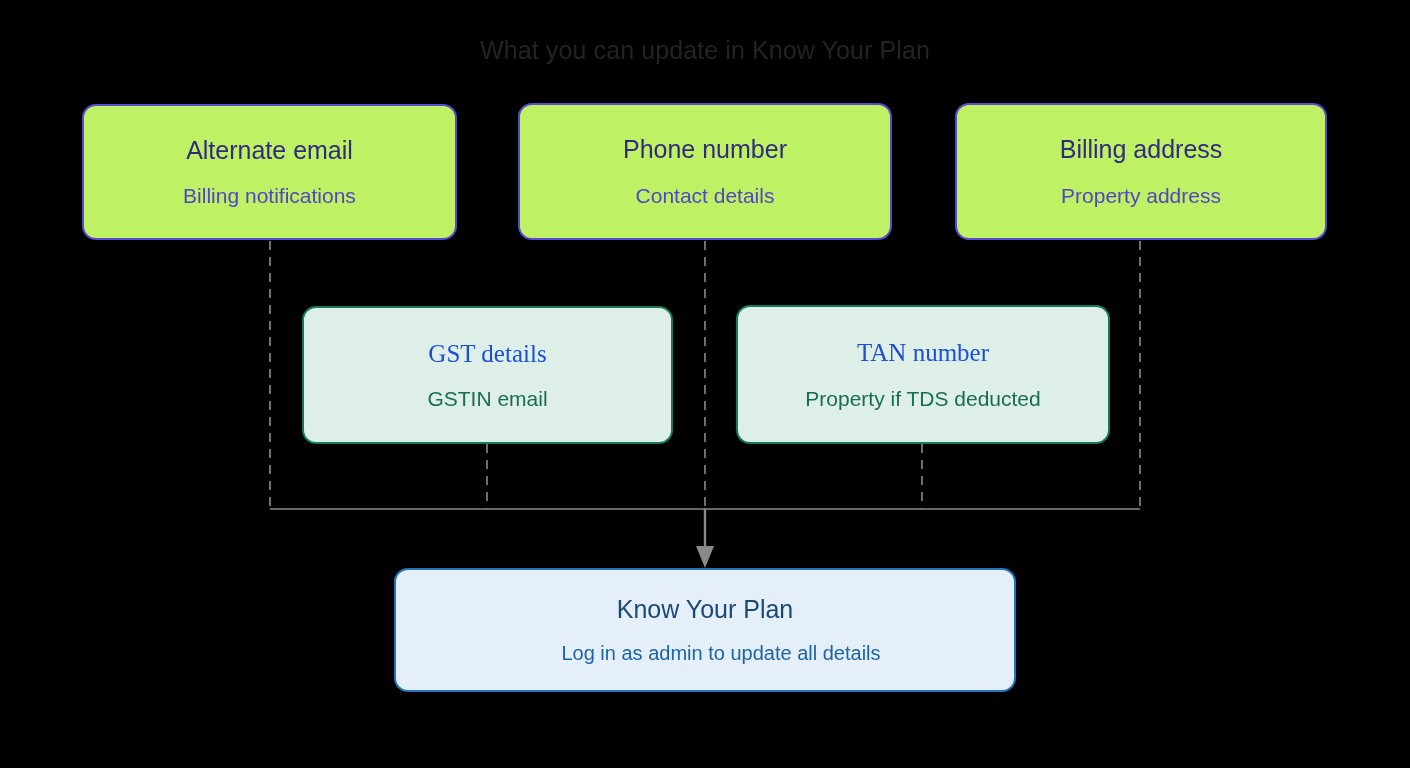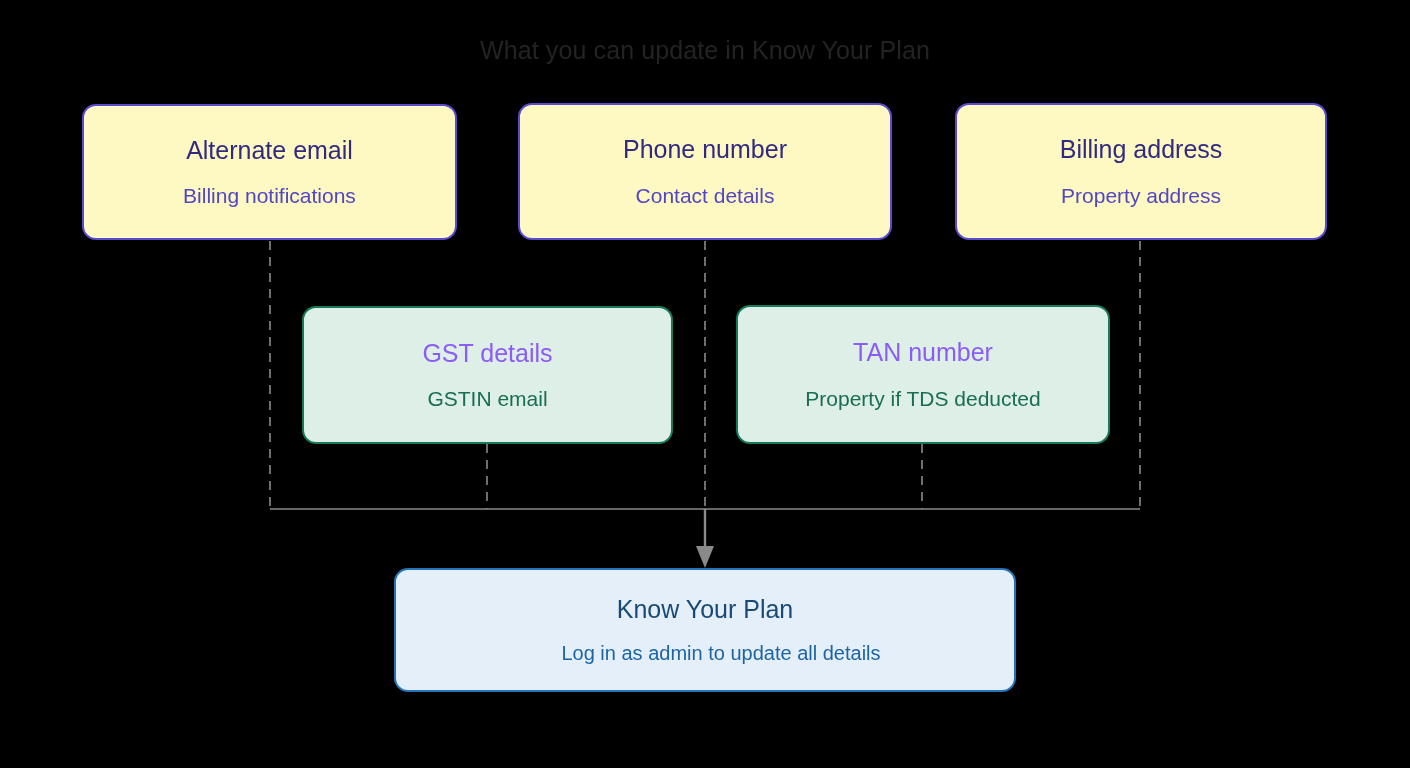--- a/index.html
+++ b/index.html
@@ -72,32 +72,32 @@
   .node .node-sub {
     font-size: 21px;
     font-weight: 400;
     line-height: 1.1;
     margin-top: 20px;
     white-space: nowrap;
   }
 
   
   .node.purple {
-    background: #fef9c3;
+    background: #bef264;
     border-color: #5a4ad1;
   }
   .node.purple .node-title { color: #322a80; }
   .node.purple .node-sub   { color: #5246c4; }
 
   
   .node.green {
     background: #ddefe7;
     border-color: #15795c;
   }
-  .node.green .node-title { color: #8b5cf6; }
+  .node.green .node-title { color: #1d4ed8; font-family: Liberation Serif, serif; }
   .node.green .node-sub   { color: #186d52; }
 
   
   .node.blue {
     background: #e4eff9;
     border-color: #2374bb;
   }
   .node.blue .node-title { color: #184a75; }
   .node.blue .node-sub   { color: #1d64a4; }
 

